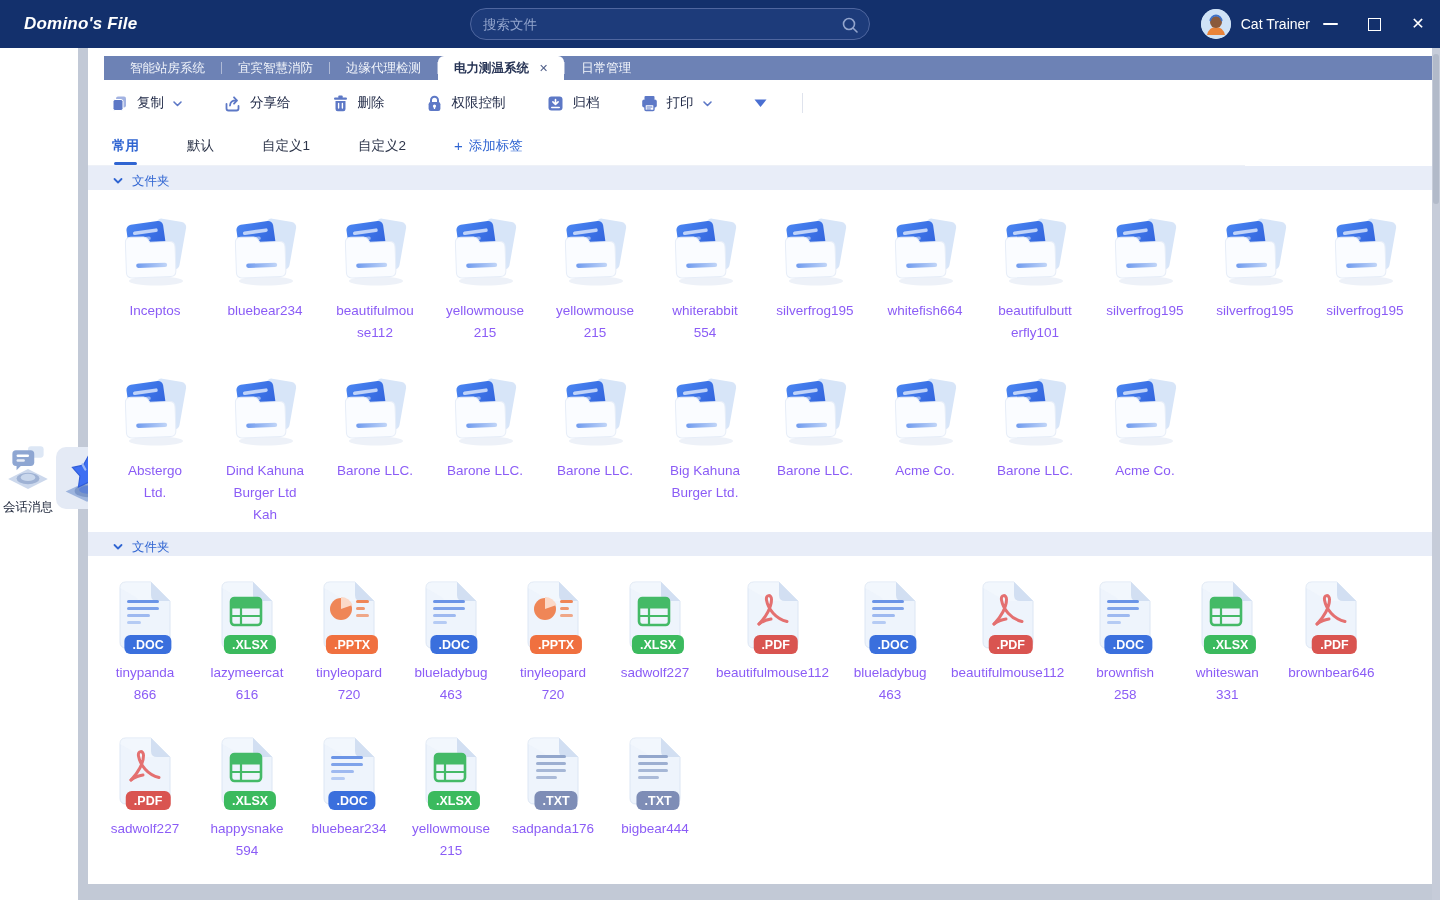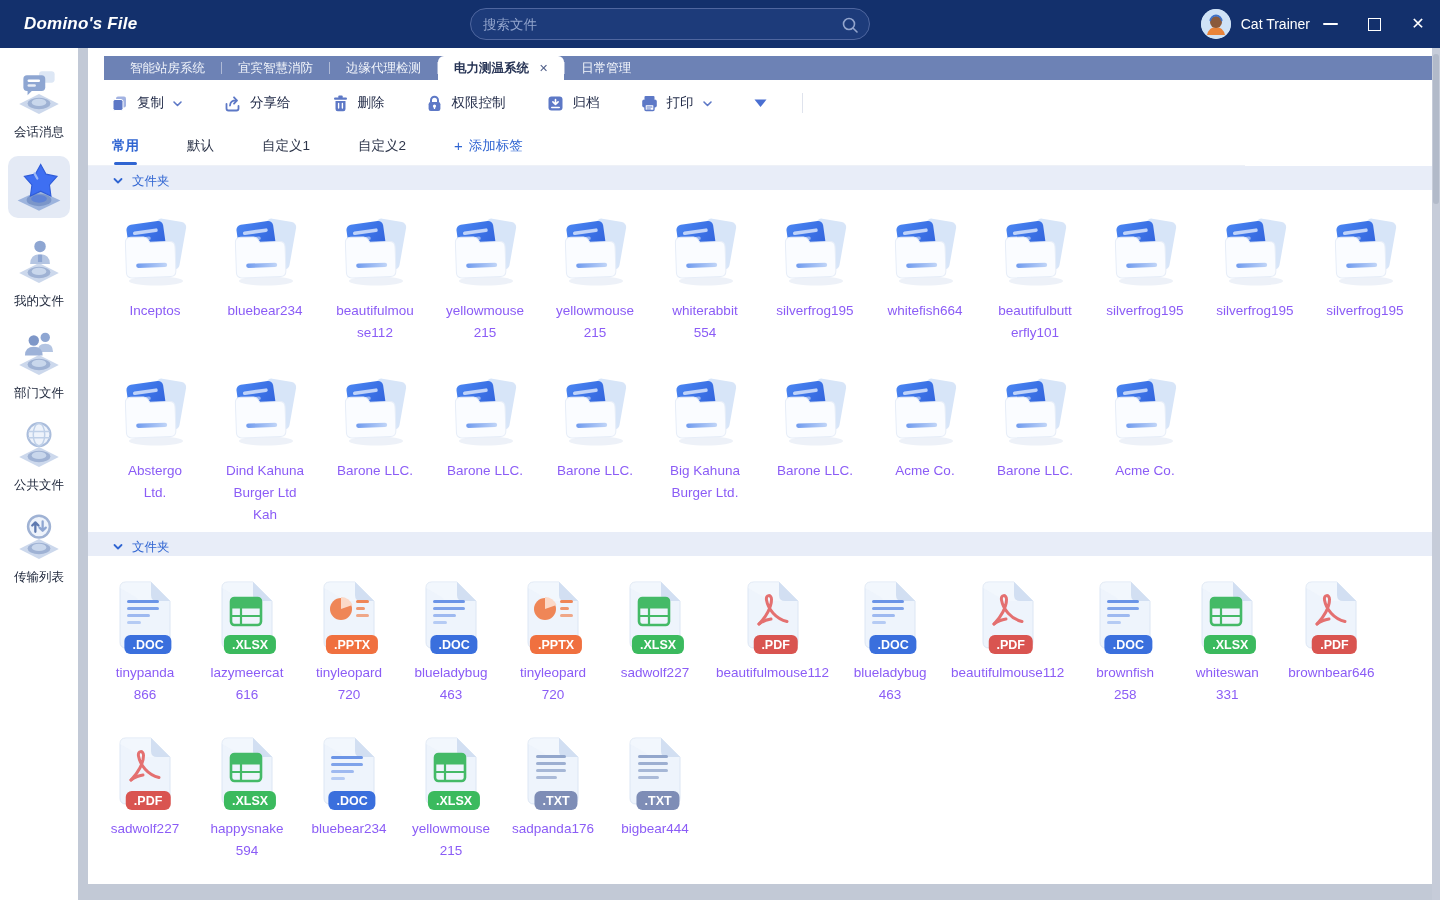--- a/index.html
+++ b/index.html
@@ -21,21 +21,21 @@
   .avatar { width:30px; height:30px; border-radius:50%; background:#cfe2f6; overflow:hidden; }
   .username { color:#fff; font-size:14px; }
   .winctrls { position:absolute; right:0; top:0; height:48px; display:flex; align-items:center; }
   .wbtn { width:44px; height:48px; display:flex; align-items:center; justify-content:center; cursor:pointer; }
   .ic-min { width:15px; height:2px; background:#fff; border-radius:1px; }
   .ic-max { width:13px; height:13px; border:1.6px solid #fff; }
   .ic-close { color:#fff; font-size:16px; line-height:1; }
 
   
   .sidebar { position:absolute; left:0; top:48px; width:78px; height:852px; background:#fff;
-             display:flex; flex-direction:column; align-items:center; padding-top:10px; }
+             display:flex; flex-direction:row; align-items:center; padding-top:10px; }
   .side-item { width:70px; display:flex; flex-direction:column; align-items:center;
                padding:6px 0 9px; cursor:pointer; }
   .side-item .iconwrap { width:56px; height:56px; display:flex; align-items:center; justify-content:center; border-radius:10px; }
   .side-item.selected .iconwrap { background:#e4eaf5; width:62px; height:62px; }
   .side-item .slabel { margin-top:4px; font-size:12.5px; color:#20293d; }
 
   
   .content { position:absolute; left:88px; top:48px; width:1344px; height:836px; background:#fff; }
 
   .tabstrip { position:absolute; left:16px; top:8px; width:1344px; height:24px; background:#6d82b5;

